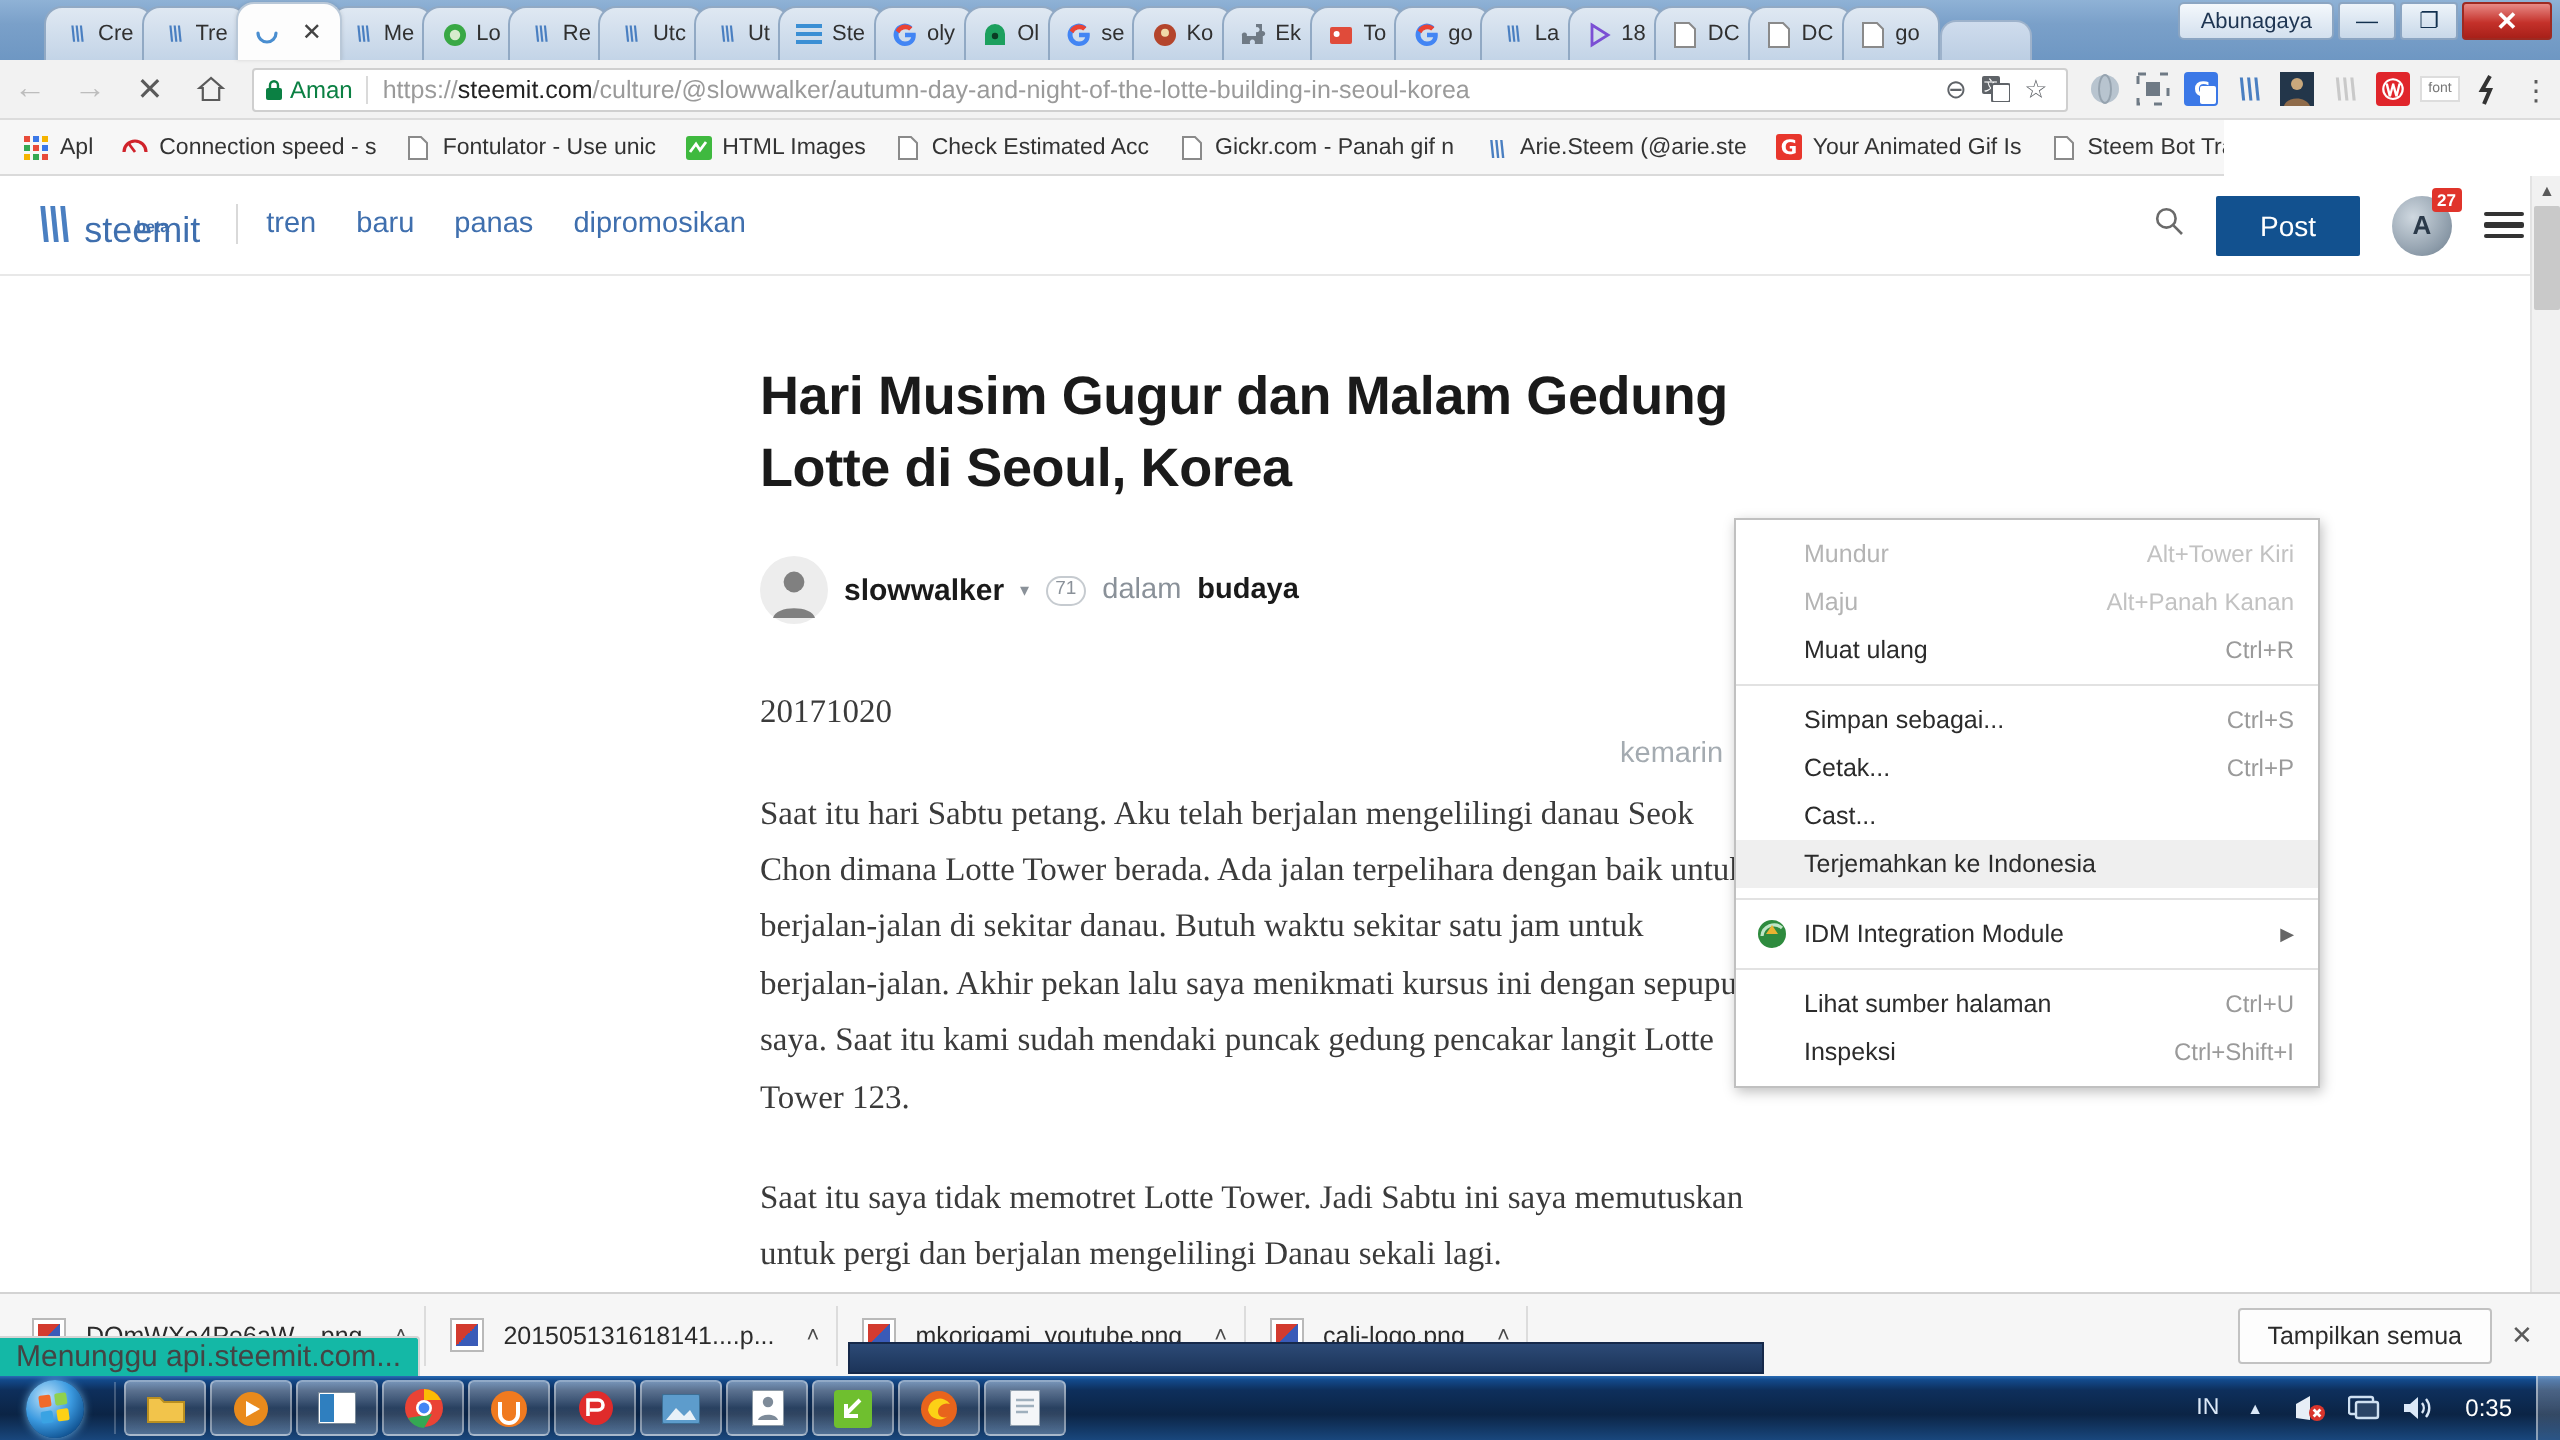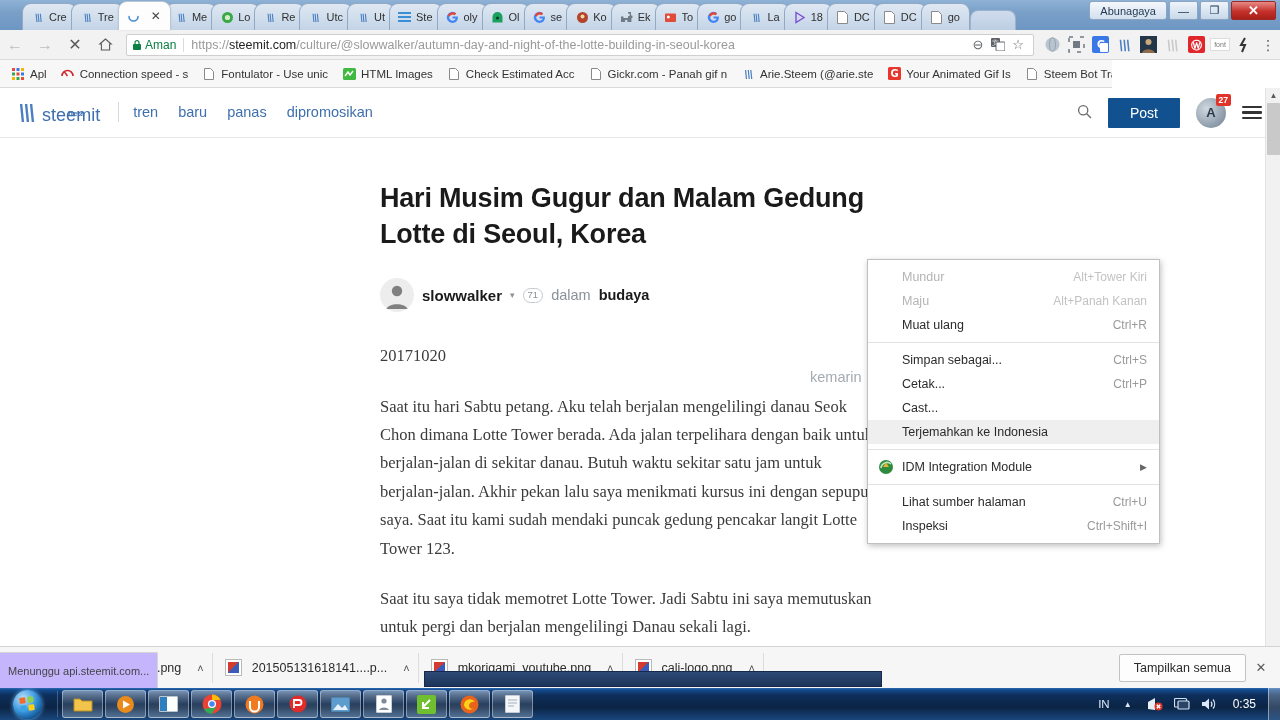--- a/index.html
+++ b/index.html
@@ -148,24 +148,24 @@
   .cm-item.disabled { color: #b4b4b4; }
   .cm-item.highlight { background: #efefef; }
   .cm-accel { margin-left: auto; color: #9a9a9a; font-size: 12px; }
   .cm-item.disabled .cm-accel { color: #c2c2c2; }
   .cm-sep { height: 1px; background: #e2e2e2; margin: 5px 0; }
   .cm-ico { position: absolute; left: 10px; top: 4px; width: 16px; height: 16px;
     display: flex; align-items: center; justify-content: center; }
   .cm-arrow { margin-left: auto; color: #666; font-size: 9px; }
 
   
-  #status-bubble { position: absolute; left: 0; bottom: 0; height: 36px; max-width: 425px;
-    background: #c4b5fd; border: 1px solid #d5d5d5; border-left: none; border-bottom: none;
+  #status-bubble { position: absolute; left: 0; bottom: 0; height: 20px; max-width: 425px;
+    background: #14b8a6; border: 1px solid #d5d5d5; border-left: none; border-bottom: none;
     border-top-right-radius: 2px; display: flex; align-items: center; padding: 0 8px;
-    font-size: 11px; color: #444; z-index: 50; }
+    font-size: 15px; color: #444; z-index: 50; }
   #loading-bar { position: absolute; left: 424px; bottom: 1px; width: 458px; height: 16px;
     background: linear-gradient(to bottom, #2c4a76, #1c3459); border: 1px solid #16294a; z-index: 40; }
 
   
   #download-shelf { position: absolute; left: 0; top: 646px; width: 1280px; height: 42px;
     background: #f6f6f6; border-top: 1px solid #d3d3d3; display: flex; align-items: center; padding: 0 4px; }
   .dl-item { display: flex; align-items: center; gap: 10px; height: 30px; padding: 0 8px 0 12px;
     font-size: 12.5px; color: #2b2b2b; border-right: 1px solid #dcdcdc; min-width: 100px; }
   .dl-ico { width: 17px; height: 17px; background: #fff; border: 1px solid #b9b9b9;
     position: relative; flex: 0 0 17px; }

